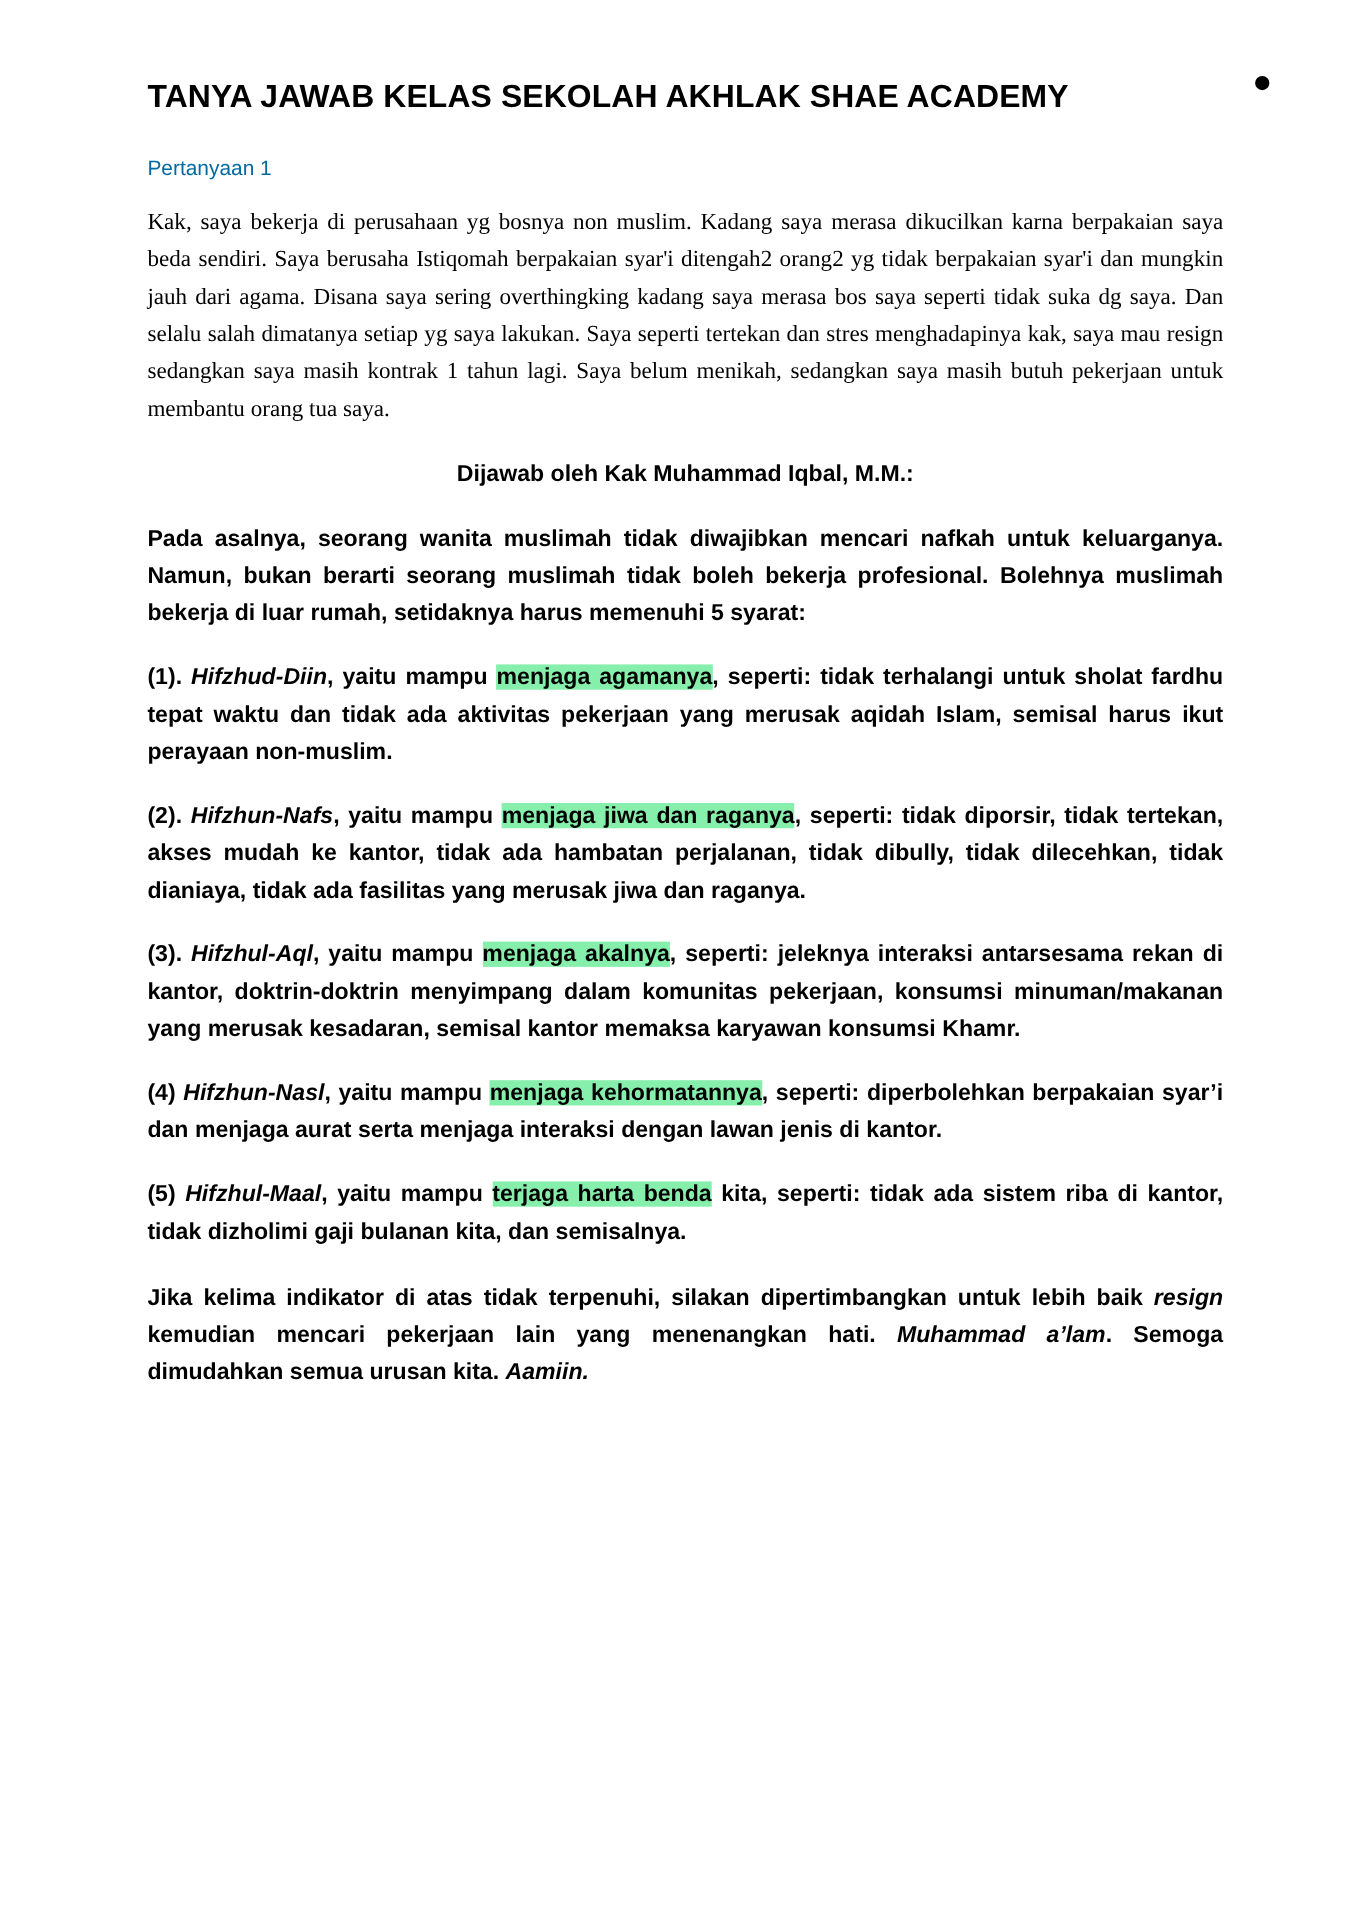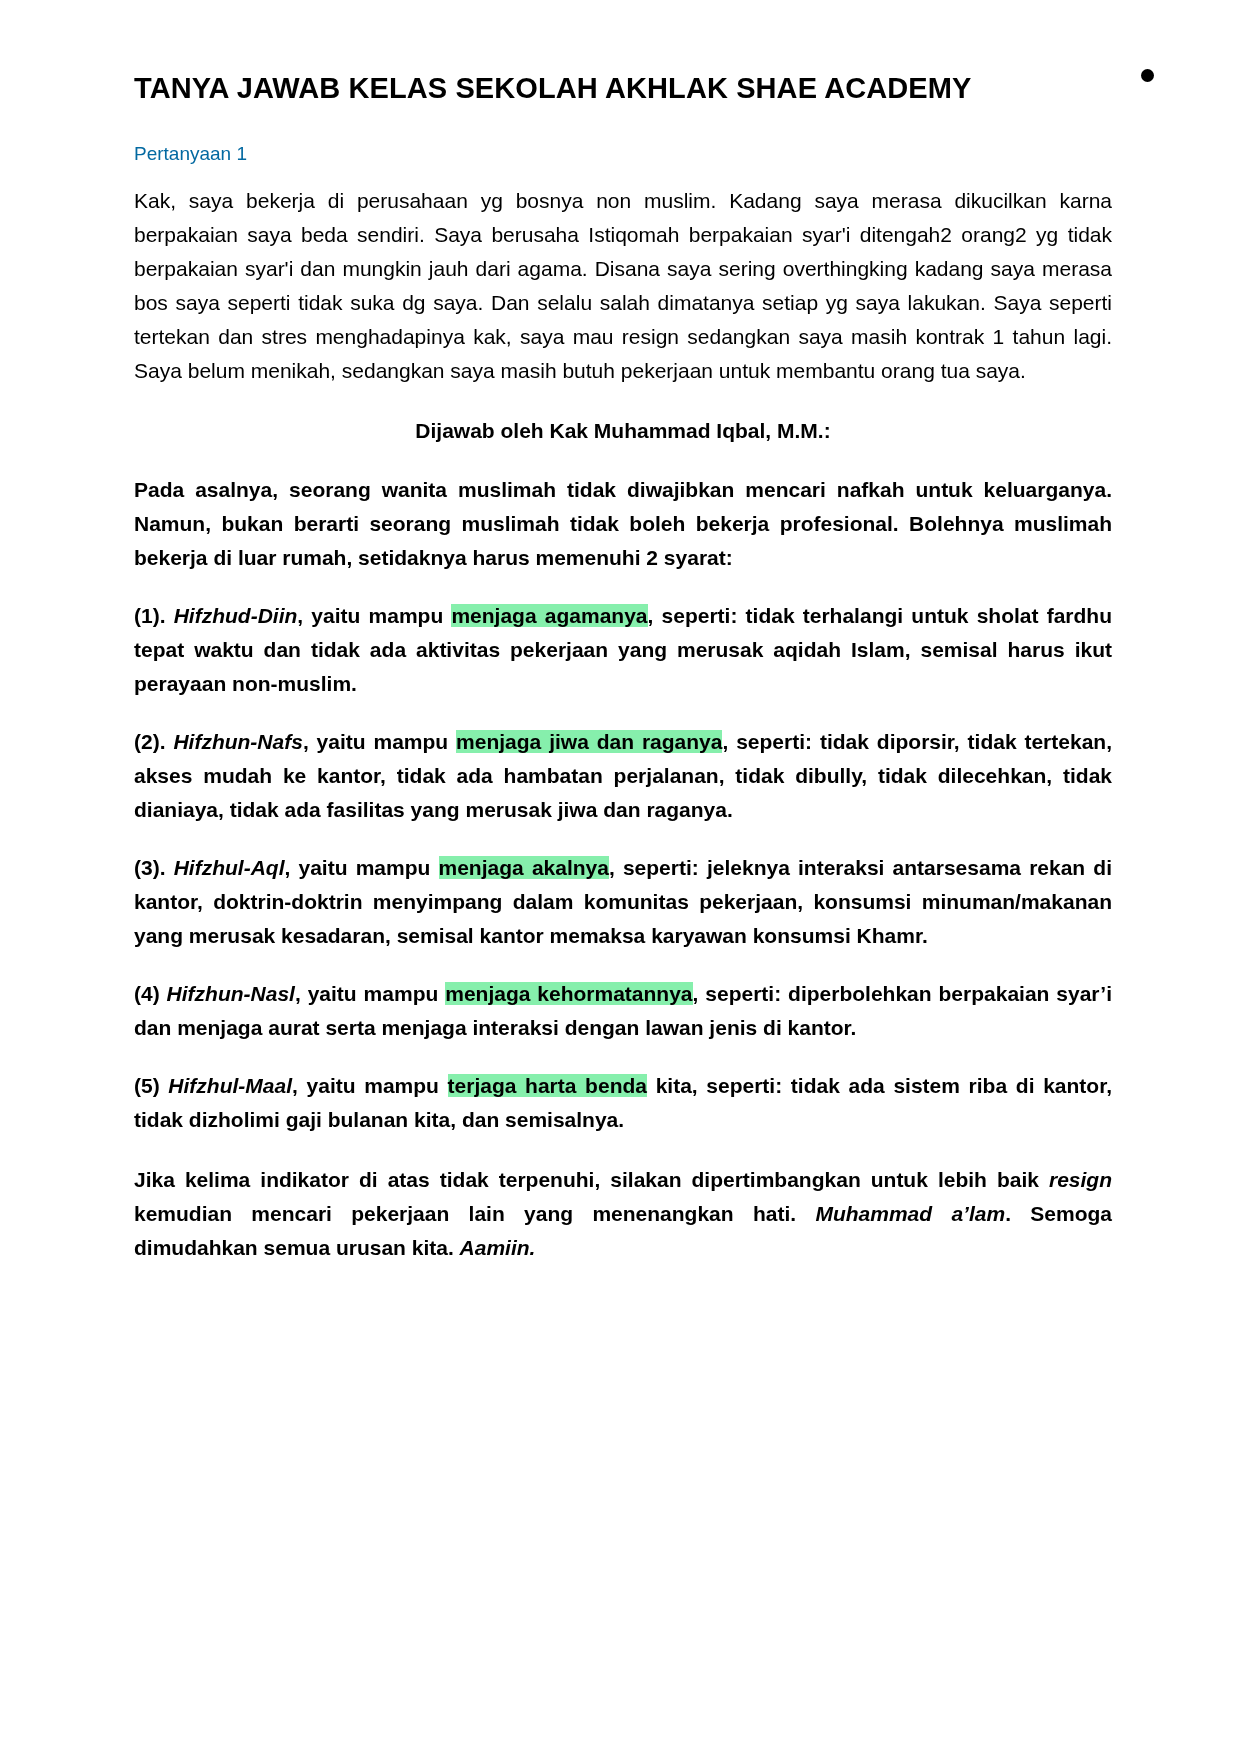--- a/index.html
+++ b/index.html
@@ -54,20 +54,21 @@
     padding: 34px 0 0 0;
     line-height: 1.3;
   }
   p.body-text {
     font-size: 21px;
     line-height: 1.62;
     text-align: justify;
     text-justify: inter-word;
     margin: 0;
     padding: 18px 0 0 0;
+    font-family: Liberation Serif, serif;
   }
   p.answer-intro {
     font-size: 21px;
     font-weight: bold;
     margin: 0;
     padding: 27px 0 0 0;
     line-height: 1.5;
     text-align: center;
   }
   p.bold-para {
@@ -102,21 +103,21 @@
 
   <h1 class="doc-title">TANYA JAWAB KELAS SEKOLAH AKHLAK SHAE ACADEMY</h1>
 
 
   <div class="question-label">Pertanyaan 1</div>
 
   <p class="body-text">Kak, saya bekerja di perusahaan yg bosnya non muslim. Kadang saya merasa dikucilkan karna berpakaian saya beda sendiri. Saya berusaha Istiqomah berpakaian syar'i ditengah2 orang2 yg tidak berpakaian syar'i dan mungkin jauh dari agama. Disana saya sering overthingking kadang saya merasa bos saya seperti tidak suka dg saya. Dan selalu salah dimatanya setiap yg saya lakukan. Saya seperti tertekan dan stres menghadapinya kak, saya mau resign sedangkan saya masih kontrak 1 tahun lagi. Saya belum menikah, sedangkan saya masih butuh pekerjaan untuk membantu orang tua saya.</p>
 
   <p class="answer-intro">Dijawab oleh Kak Muhammad Iqbal, M.M.:</p>
 
-  <p class="bold-para">Pada asalnya, seorang wanita muslimah tidak diwajibkan mencari nafkah untuk keluarganya. Namun, bukan berarti seorang muslimah tidak boleh bekerja profesional. Bolehnya muslimah bekerja di luar rumah, setidaknya harus memenuhi 2 syarat:</p>
+  <p class="bold-para">Pada asalnya, seorang wanita muslimah tidak diwajibkan mencari nafkah untuk keluarganya. Namun, bukan berarti seorang muslimah tidak boleh bekerja profesional. Bolehnya muslimah bekerja di luar rumah, setidaknya harus memenuhi 5 syarat:</p>
 
   <p class="bold-para item">
     <span>(1).</span>
     <span class="it">Hifzhud-Diin</span><span>, yaitu mampu </span><span class="hl">menjaga agamanya</span><span>, seperti: tidak terhalangi untuk sholat fardhu tepat waktu dan tidak ada aktivitas pekerjaan yang merusak aqidah Islam, semisal harus ikut perayaan non-muslim.</span>
   </p>
 
   <p class="bold-para item">
     <span>(2).</span>
     <span class="it">Hifzhun-Nafs</span><span>, yaitu mampu </span><span class="hl">menjaga jiwa dan raganya</span><span>, seperti: tidak diporsir, tidak tertekan, akses mudah ke kantor, tidak ada hambatan perjalanan, tidak dibully, tidak dilecehkan, tidak dianiaya, tidak ada fasilitas yang merusak jiwa dan raganya.</span>
   </p>

